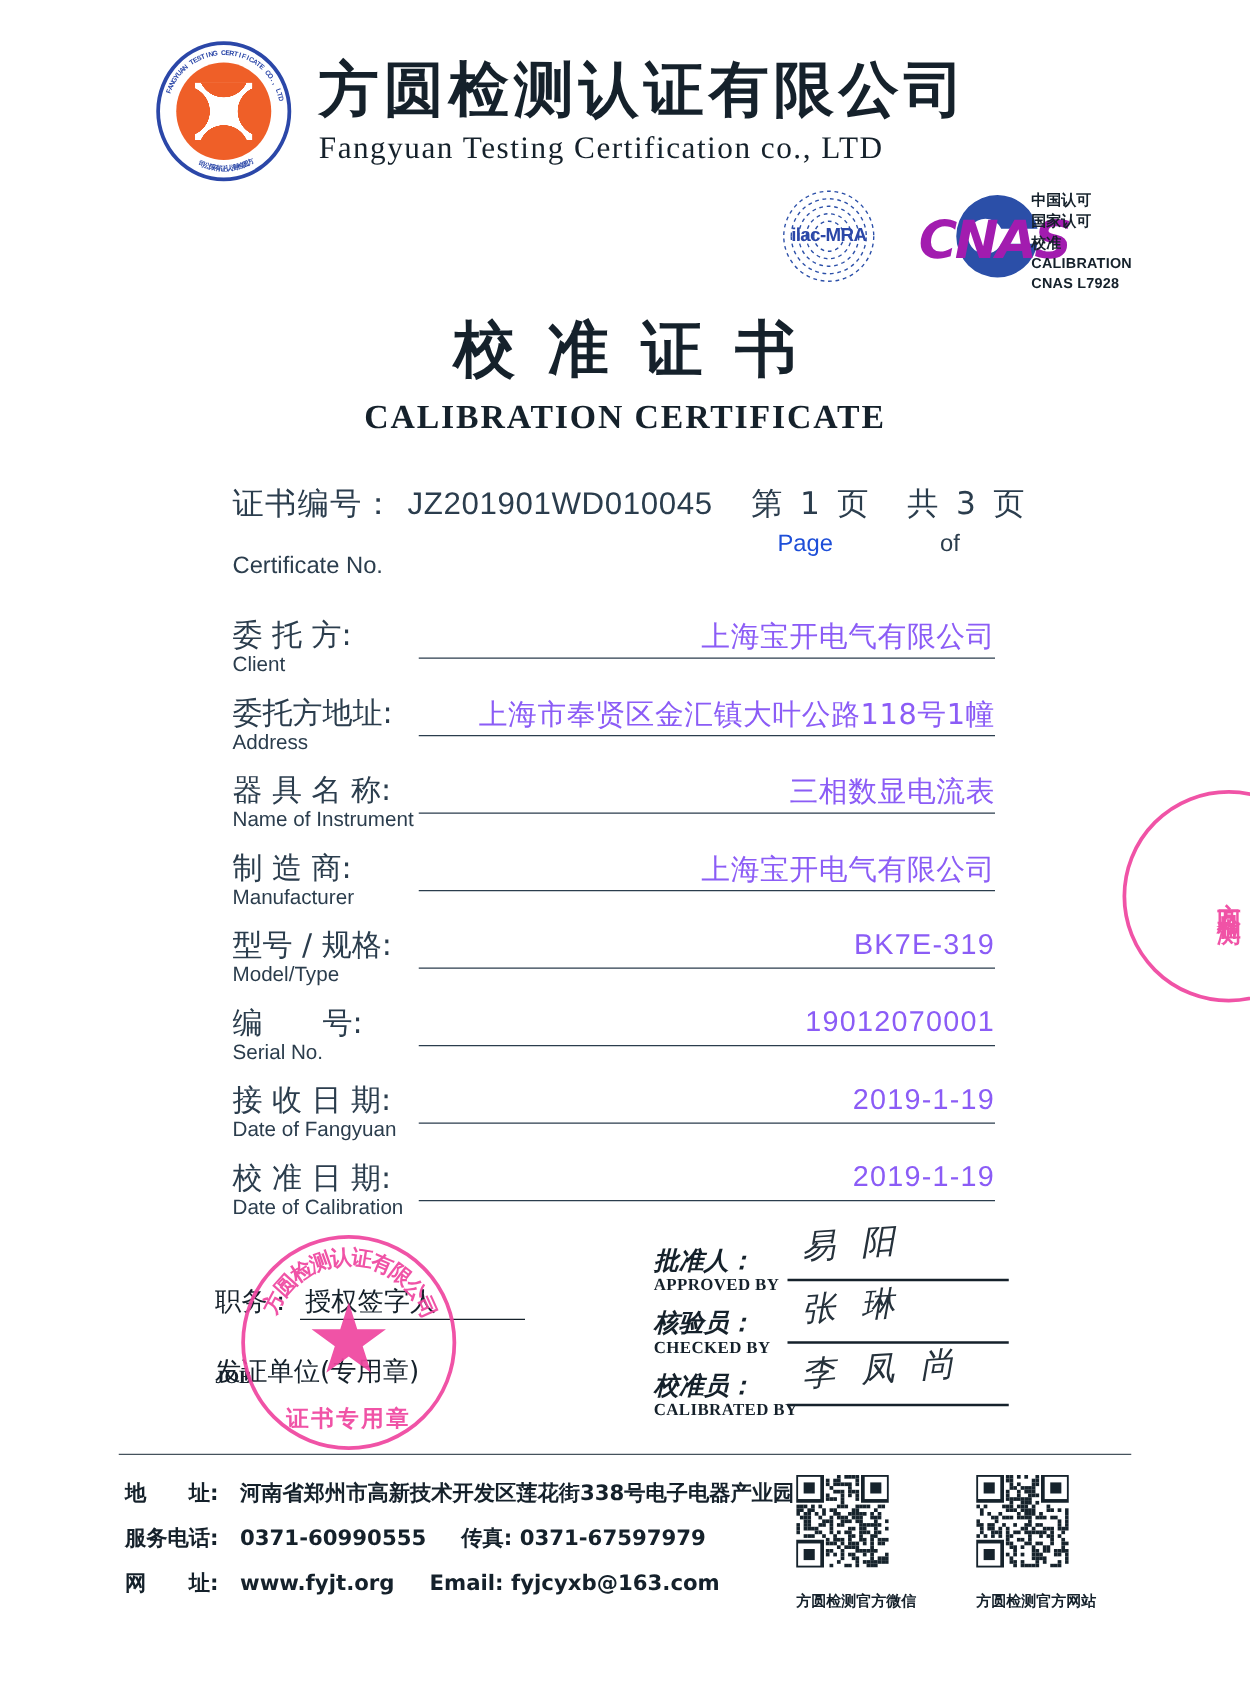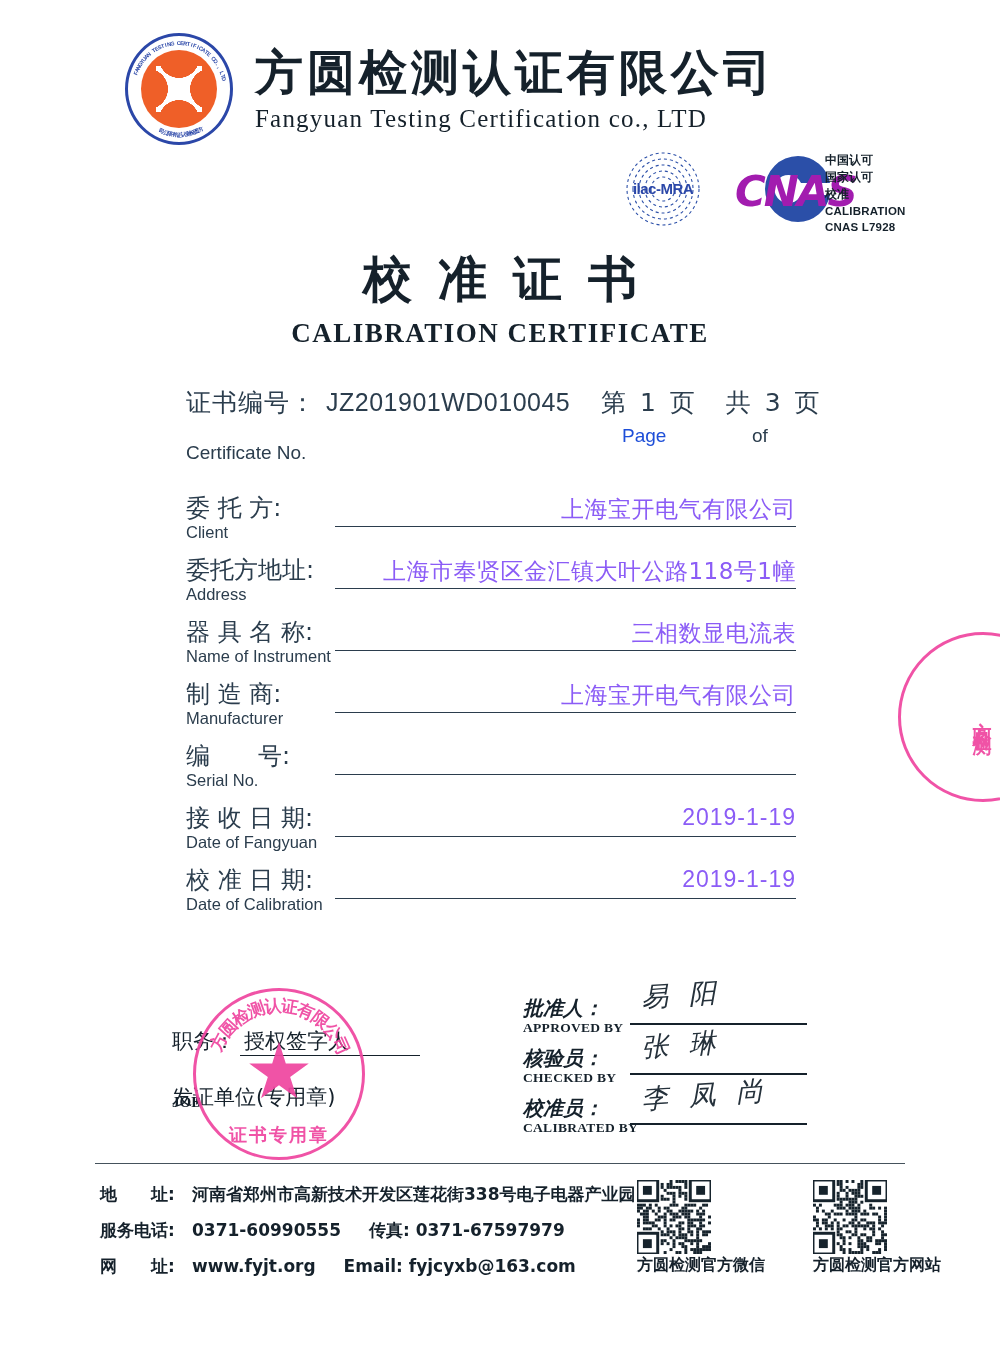--- a/index.html
+++ b/index.html
@@ -226,21 +226,21 @@
   .f-key { width:92px; flex:none; white-space:nowrap; }
   .f-txt { white-space:nowrap; }
   .f-txt2 { white-space:nowrap; margin-left:28px; }
 
   
   .qrs { position:absolute; left:637px; top:1180px; display:flex; gap:48px; }
   .qr-item { text-align:center; }
   .qr-box { width:74px; height:74px; position:relative; background:#fff; }
   .qr-cap {
     font-family:"DejaVu Sans","Liberation Sans",sans-serif;
-    font-size:16px; font-weight:bold; color:#15212b; margin-top:1px; white-space:nowrap;
+    font-size:12px; font-weight:bold; color:#15212b; margin-top:19px; white-space:nowrap;
   }
 </style>
 </head>
 <body>
 
 <div class="page">
 
   <div class="hdr">
     <div class="logo-mark">
       <div class="logo-ring"></div>
@@ -369,23 +369,30 @@
         <span class="f-line"></span>
         <span class="f-val">三相数显电流表</span>
       </div>
       <div class="field">
         <span class="f-label">制 造 商:</span>
         <span class="f-sub">Manufacturer</span>
         <span class="f-line"></span>
         <span class="f-val">上海宝开电气有限公司</span>
       </div>
       <div class="field">
+        <span class="f-label">型号 / 规格:</span>
+        <span class="f-sub">Model/Type</span>
+        <span class="f-line"></span>
+        <span class="f-val ltn">BK7E-319</span>
+      </div>
+      <div class="field">
         <span class="f-label">编　　号:</span>
         <span class="f-sub">Serial No.</span>
         <span class="f-line"></span>
+        <span class="f-val ltn">19012070001</span>
       </div>
       <div class="field">
         <span class="f-label">接 收 日 期:</span>
         <span class="f-sub">Date of Fangyuan</span>
         <span class="f-line"></span>
         <span class="f-val ltn">2019-1-19</span>
       </div>
       <div class="field">
         <span class="f-label">校 准 日 期:</span>
         <span class="f-sub">Date of Calibration</span>

